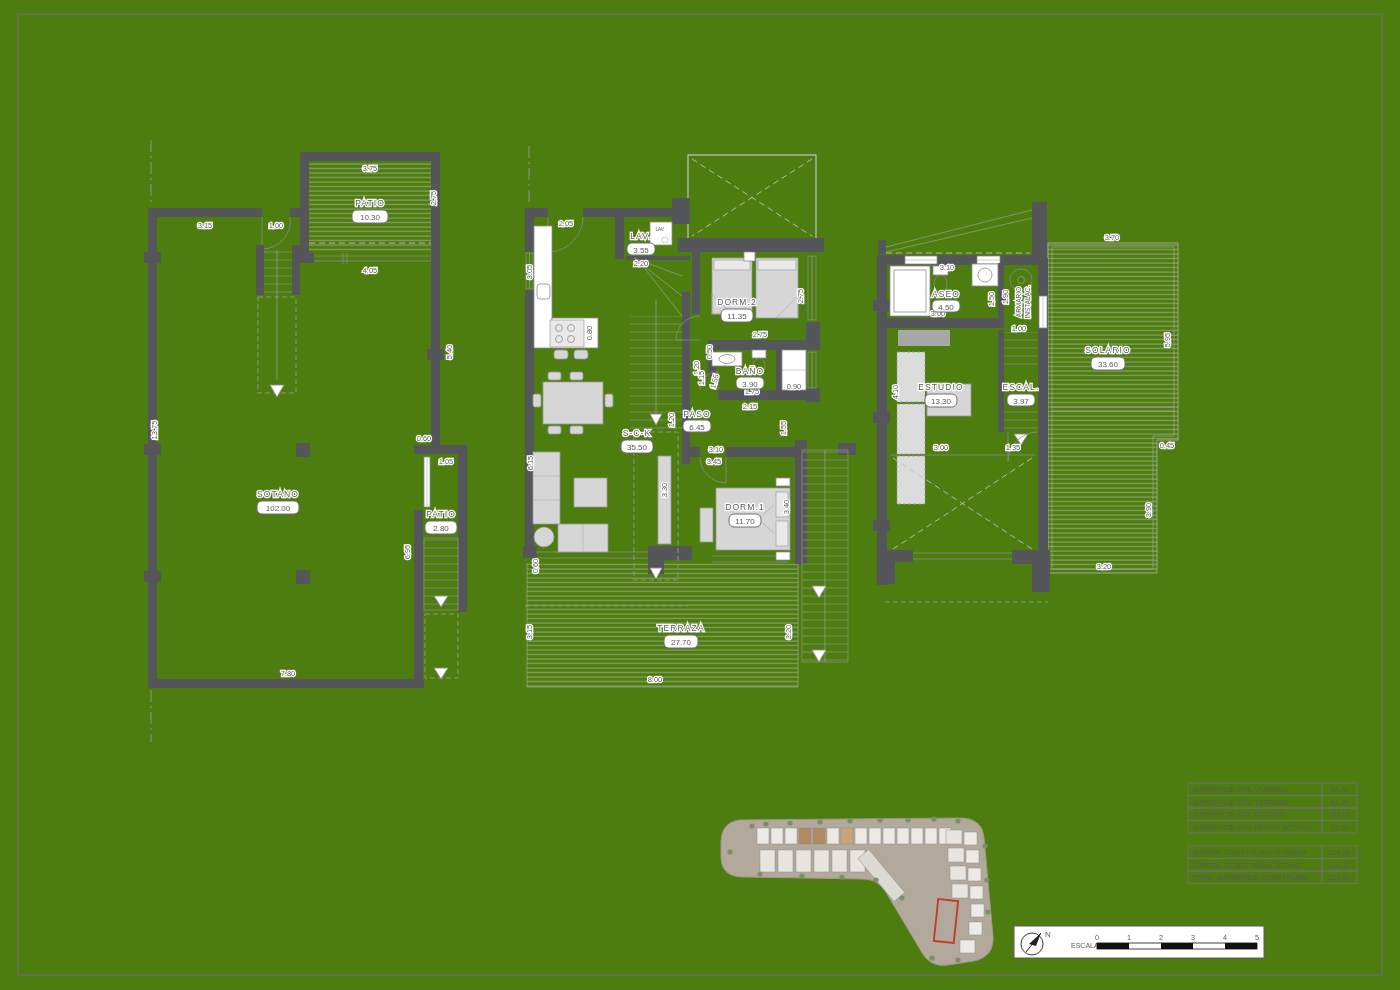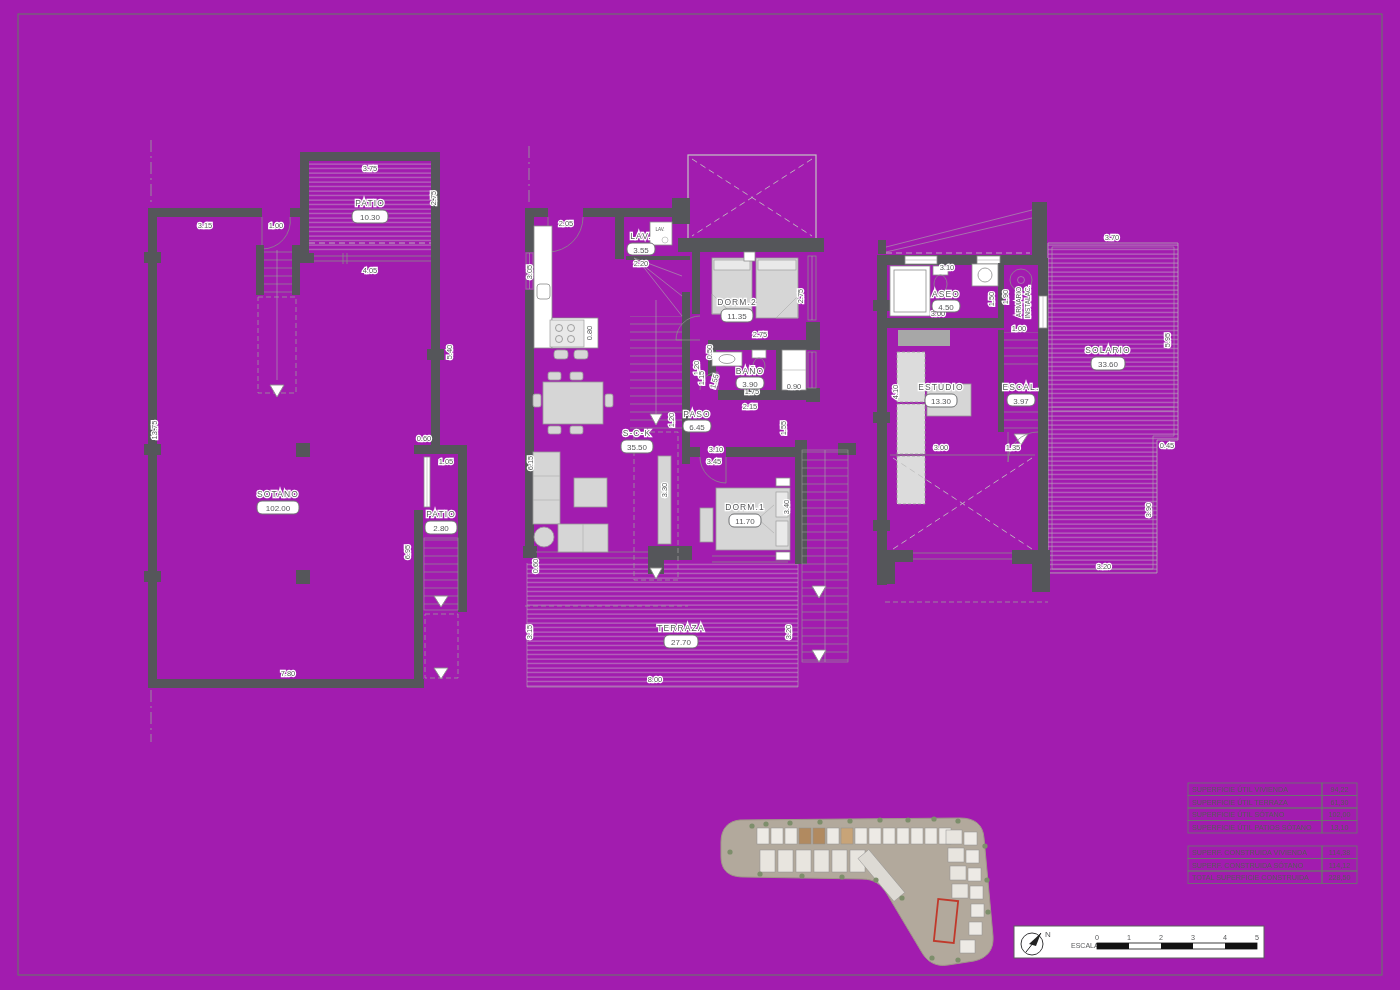--- a/index.html
+++ b/index.html
@@ -1,16 +1,16 @@
 <!DOCTYPE html>
 <html><head>
 <meta charset="utf-8">
 <style>
   html,body{margin:0;padding:0;background:#fff;}
-  .page{position:relative;width:1400px;height:990px;background:#a21caf;overflow:hidden;}
+  .page{position:relative;width:1400px;height:990px;background:#4d7c0f;overflow:hidden;}
   svg{position:absolute;left:0;top:0;}
   svg text{font-family:"Liberation Sans",sans-serif;fill:#58595b;}
   .w{fill:#55565a;}
   .thin{fill:none;stroke:#8c8c8c;stroke-width:0.8;}
   .thin2{fill:none;stroke:#ababab;stroke-width:0.6;}
   .lt{fill:none;stroke:#c4c4c4;stroke-width:1.2;}
   .dash{fill:none;stroke:#9c9c9c;stroke-width:0.8;stroke-dasharray:5 3;}
   .dashlt{fill:none;stroke:#c0c0c0;stroke-width:0.9;stroke-dasharray:6 4;}
   .axis{fill:none;stroke:#9a9a9a;stroke-width:0.9;stroke-dasharray:12 4 2 4;}
   .furn{fill:#d6d6d6;stroke:#999;stroke-width:0.8;}

